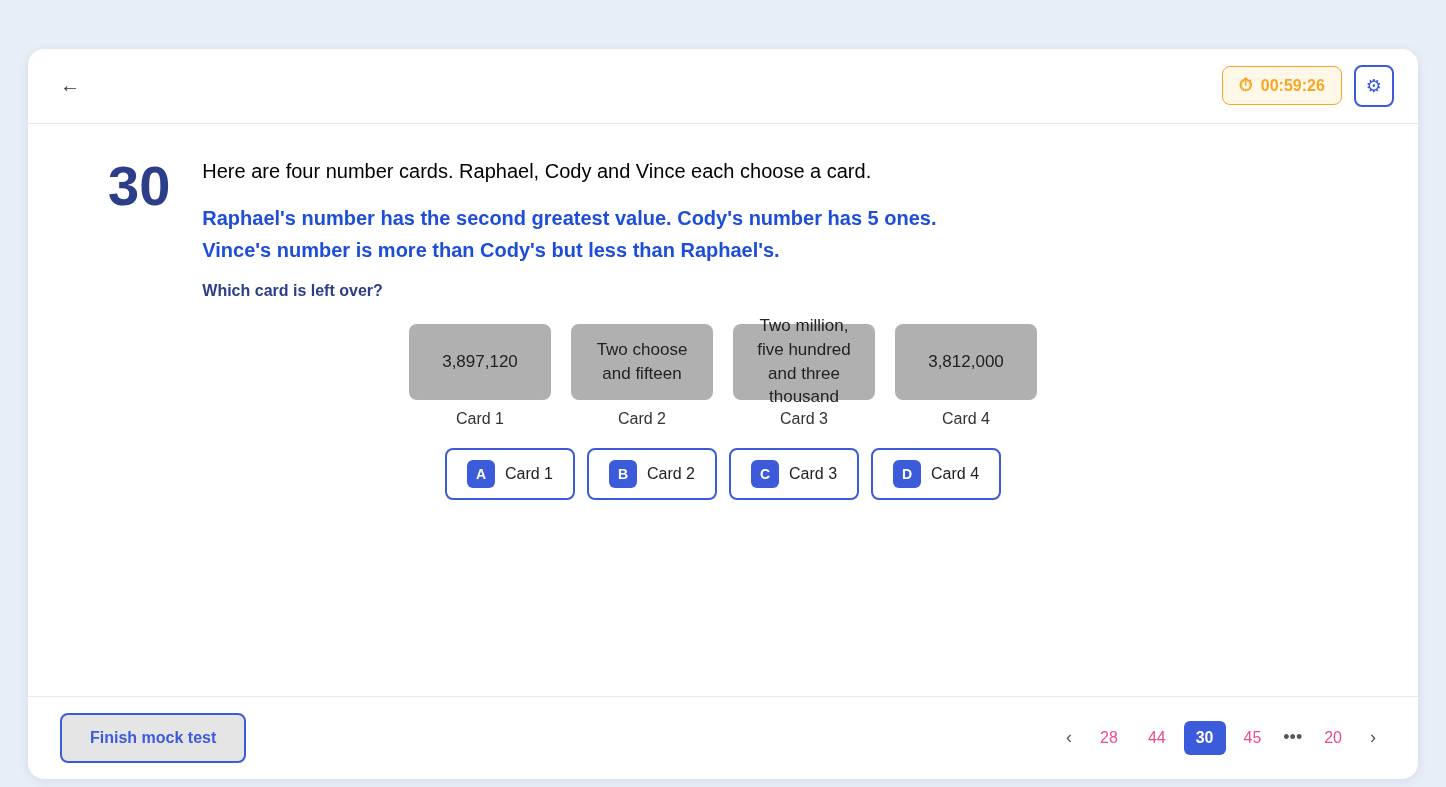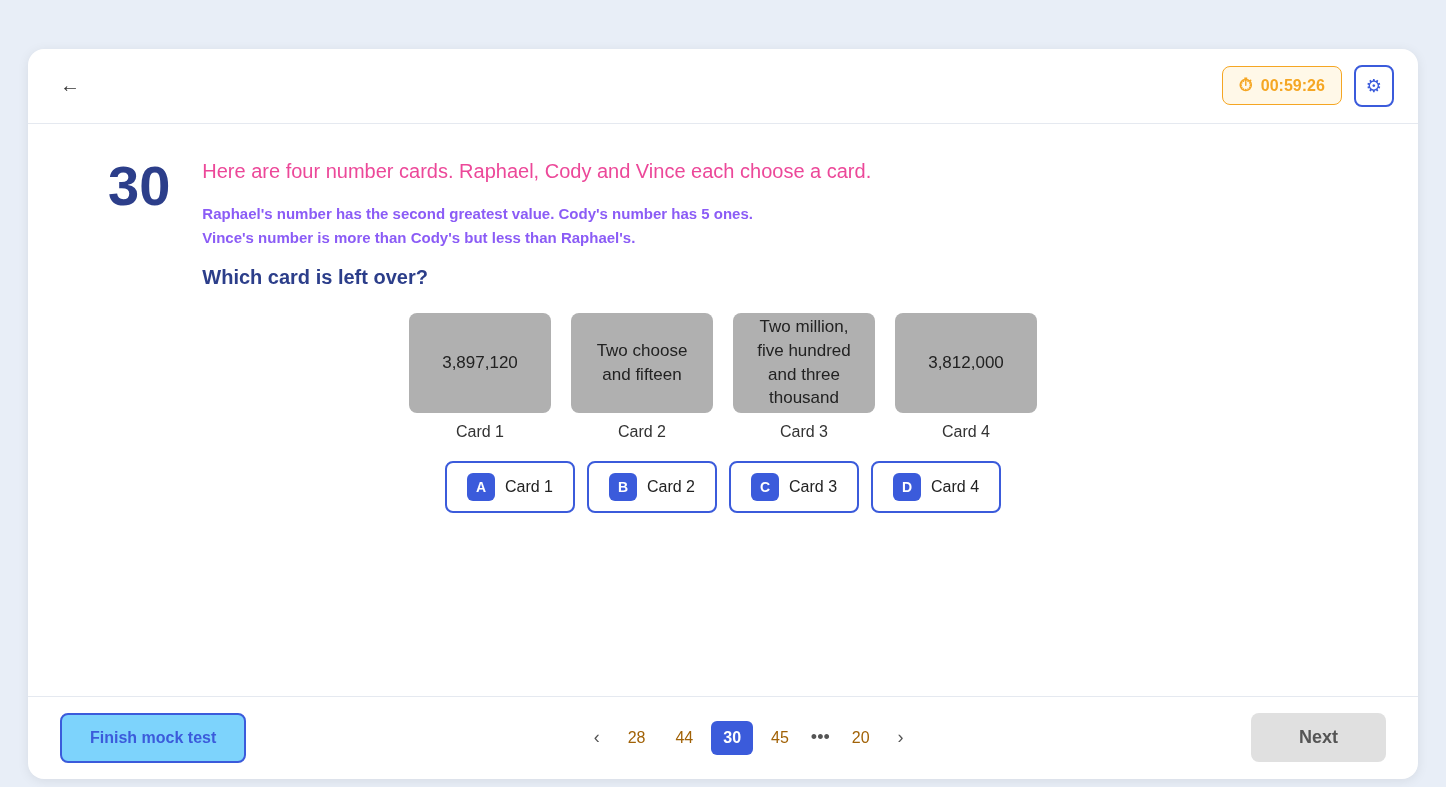--- a/index.html
+++ b/index.html
@@ -100,53 +100,53 @@
       color: #2c3e8a;
       line-height: 1;
       flex-shrink: 0;
       margin-top: 2px;
     }
     .question-text-block {
       flex: 1;
     }
     .question-title {
       font-size: 20px;
-      color: #ec4899;
+      color: #000000;
       font-weight: 400;
       margin-bottom: 16px;
       line-height: 1.5;
     }
     .question-detail {
-      font-size: 15px;
-      color: #8b5cf6;
+      font-size: 20px;
+      color: #1d4ed8;
       font-weight: 600;
       line-height: 1.6;
       margin-bottom: 16px;
     }
     .question-ask {
-      font-size: 20px;
+      font-size: 16px;
       color: #2c3e8a;
       font-weight: 700;
     }
     
     .cards-area {
       display: flex;
       justify-content: center;
       gap: 20px;
       margin: 12px 0 20px 0;
     }
     .card-item {
       display: flex;
       flex-direction: column;
       align-items: center;
       gap: 10px;
     }
     .number-card {
       width: 142px;
-      height: 100px;
+      height: 76px;
       background: #b0b0b0;
       border-radius: 8px;
       display: flex;
       align-items: center;
       justify-content: center;
       text-align: center;
       padding: 12px;
       cursor: pointer;
       border: 2px solid transparent;
       transition: border-color 0.2s;
@@ -203,21 +203,21 @@
     
     .footer {
       display: flex;
       align-items: center;
       justify-content: space-between;
       padding: 16px 32px;
       border-top: 1px solid #e5e9f0;
       flex-shrink: 0;
     }
     .finish-btn {
-      background: #7dd3fc;
+      background: #e5e5e5;
       border: 2px solid #3b5bdb;
       border-radius: 8px;
       padding: 14px 28px;
       font-size: 16px;
       font-weight: 700;
       color: #3b5bdb;
       cursor: pointer;
       transition: background 0.15s;
     }
     .pagination {
@@ -233,21 +233,21 @@
       color: #555;
       padding: 8px 10px;
       border-radius: 6px;
       transition: background 0.15s;
     }
     .page-num {
       background: none;
       border: none;
       cursor: pointer;
       font-size: 16px;
-      color: #a16207;
+      color: #ec4899;
       padding: 8px 12px;
       border-radius: 6px;
       transition: background 0.15s;
     }
     .page-num.active {
       background: #3b5bdb;
       color: white;
       font-weight: 700;
     }
     .page-dots {
@@ -353,16 +353,15 @@
         <button class="page-nav-btn">‹</button>
         <button class="page-num">28</button>
         <button class="page-num">44</button>
         <button class="page-num active">30</button>
         <button class="page-num">45</button>
         <span class="page-dots">•••</span>
         <button class="page-num">20</button>
         <button class="page-nav-btn">›</button>
       </div>
 
-      <button class="next-btn">Next</button>
     </div>
   </div>
 </div>
 
 </body></html>

